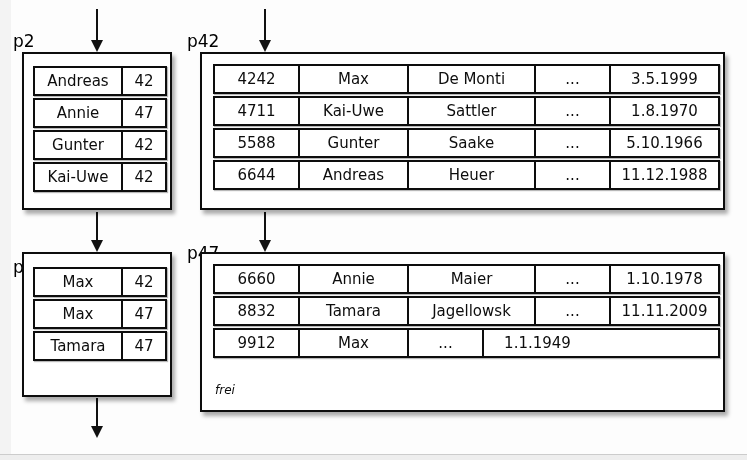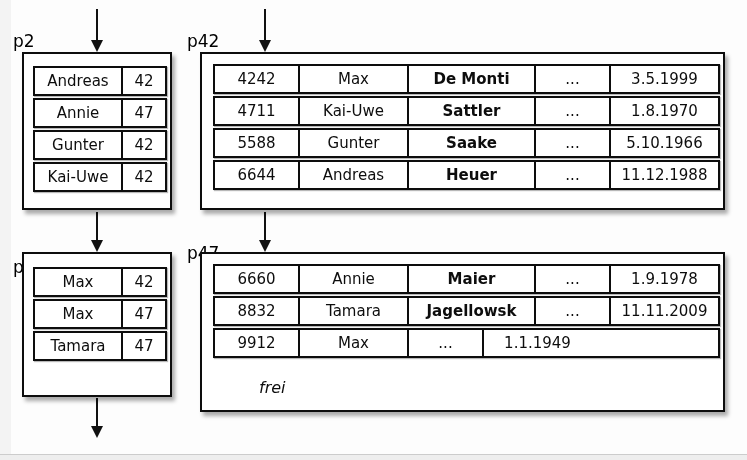--- a/index.html
+++ b/index.html
@@ -67,27 +67,27 @@
     box-sizing:border-box;
     border-left:2px solid #0d0d0d;
     white-space:nowrap;
     overflow:hidden;
   }
   .cell:first-child{border-left:none;}
   .row.narrow .c0{width:86px;}
   .row.narrow .c1{width:44px;}
   .row.wide .c0{width:83px;}
   .row.wide .c1{width:109px;}
-  .row.wide .c2{width:127px;font-weight:bold;}
+  .row.wide .c2{width:127px;}
   .row.wide .c3{width:75px;}
   .row.wide .c4{width:109px;}
 
   .free-note{
     position:absolute;left:13px;bottom:13px;
-    font-style:italic;font-size:16px;margin-left:44px;
+    font-style:italic;font-size:12px;
   }
 
   .arrow{position:absolute;width:13px;}
   .arrow .shaft{
     position:absolute;left:5.5px;top:0;width:2px;
     height:calc(100% - 11px);
     background:#111;
   }
   .arrow .head{
     position:absolute;left:0;bottom:0;width:0;height:0;
@@ -206,21 +206,21 @@
     </div>
   </div>
 
   <div class="page-box" id="box-p47">
     <div class="rows">
       <div class="row wide">
         <div class="cell c0">6660</div>
         <div class="cell c1">Annie</div>
         <div class="cell c2">Maier</div>
         <div class="cell c3">...</div>
-        <div class="cell c4">1.9.1978</div>
+        <div class="cell c4">1.10.1978</div>
       </div>
       <div class="row wide">
         <div class="cell c0">8832</div>
         <div class="cell c1">Tamara</div>
         <div class="cell c2">Jagellowsk</div>
         <div class="cell c3">...</div>
         <div class="cell c4">11.11.2009</div>
       </div>
       <div class="row wide">
         <div class="cell c0">9912</div>

